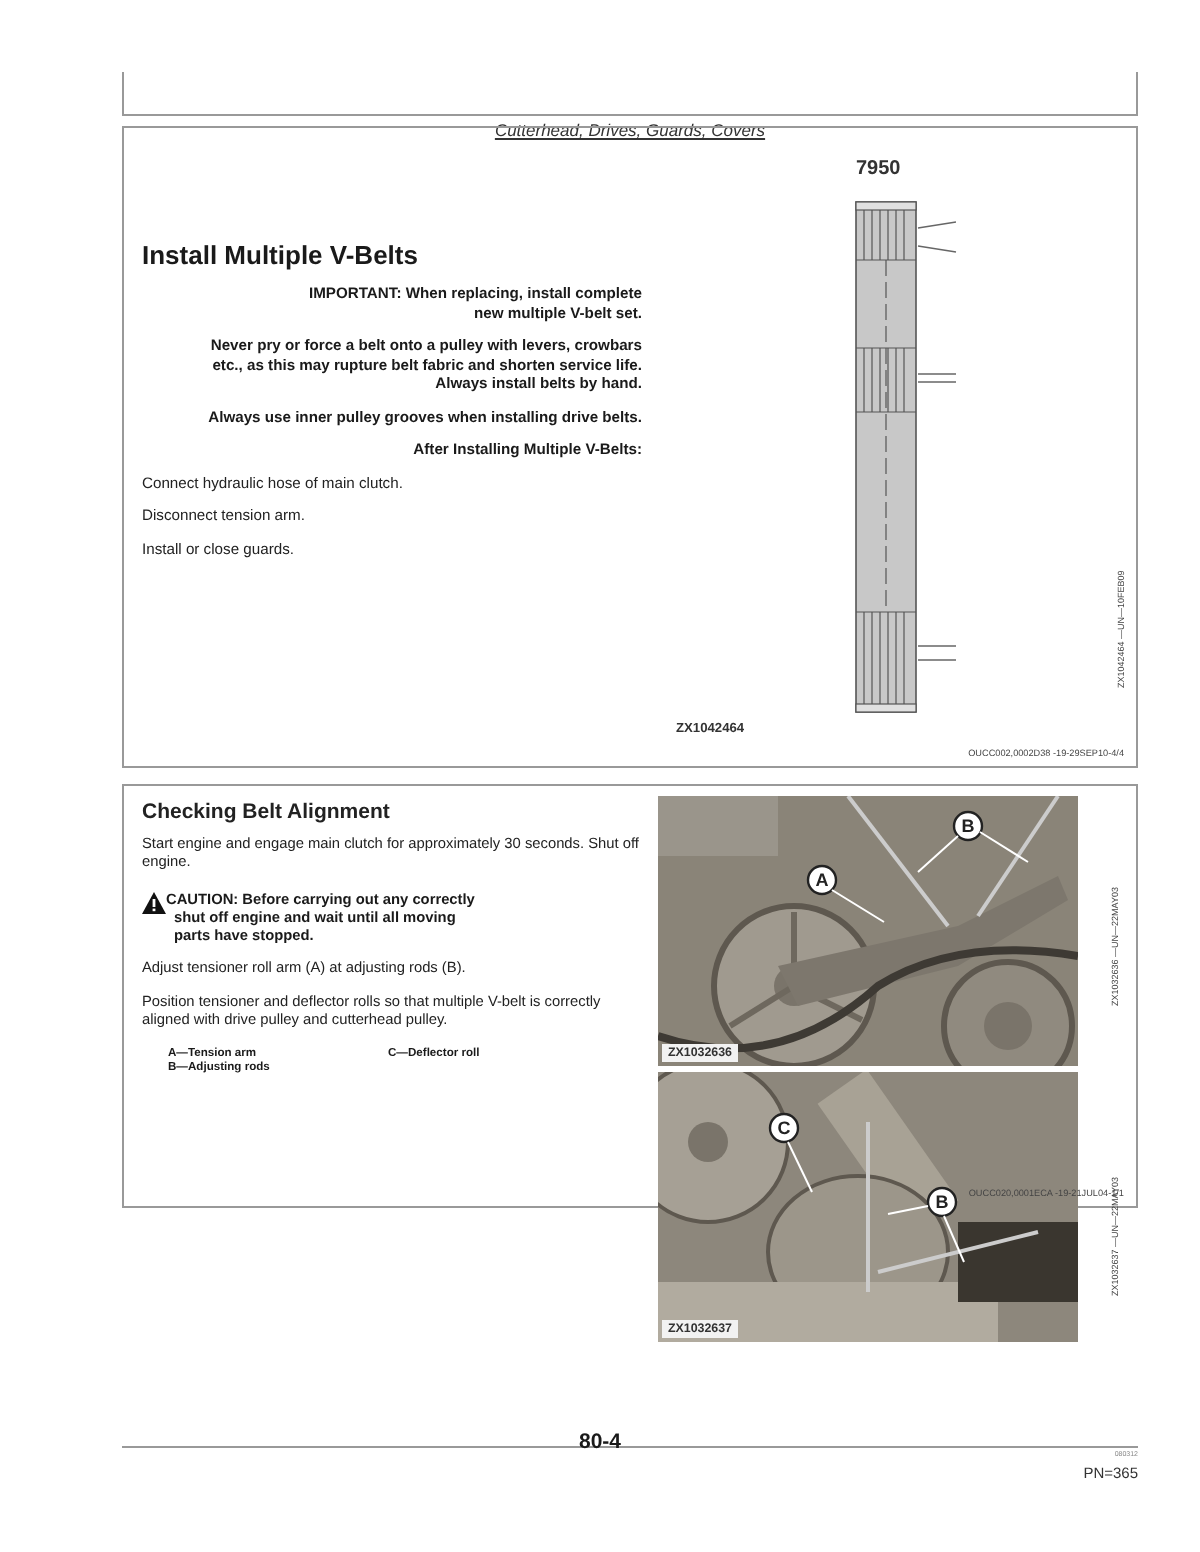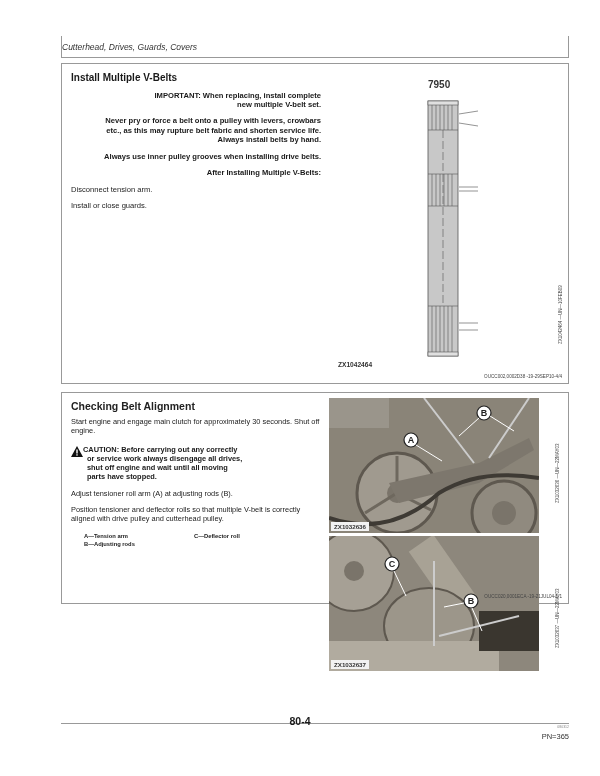--- a/index.html
+++ b/index.html
@@ -4,33 +4,33 @@
   <style>
     * { box-sizing: border-box; margin: 0; padding: 0; }
     html, body { width: 600px; height: 776px; background: #ffffff; overflow: hidden; }
     body { position: relative; font-family: "Liberation Sans", sans-serif; color: #1a1a1a; }
 
     .header-box {
       position: absolute; left: 61px; top: 36px; width: 508px; height: 22px;
       border-left: 1px solid #999; border-right: 1px solid #999; border-bottom: 1px solid #999;
     }
     .header-title {
-      position: absolute; left: 0; right: 0; top: 6px; 
-      font-style: italic; font-size: 8.5px; color: #333;
+      position: absolute; left: 0; right: 0; top: 24px; text-align: center;
+      font-style: italic; font-size: 8.5px; color: #333; text-decoration: underline;
     }
 
     .section {
       position: absolute; left: 61px; width: 508px;
       border: 1px solid #999;
     }
     .sec1 { top: 63px; height: 321px; }
     .sec2 { top: 392px; height: 212px; }
 
     .s1-text { position: absolute; left: 9px; top: 8px; width: 250px; font-size: 7.6px; line-height: 1.25; }
-    .h-small { font-weight: bold; font-size: 10px; }
+    .h-small { font-weight: bold; font-size: 13px; margin-top: 48px; }
     .p-bold { font-weight: bold; text-align: right; }
     .important { margin-top: 6px; }
     .important .lead { display: block; }
     .indent { padding-left: 21px; }
     .block { margin-top: 7px; }
     .plain { margin-top: 7px; color: #222; }
 
     .belt-figure { position: absolute; left: 269px; top: 10px; width: 235px; height: 300px; }
     .fig-label-7950 { position: absolute; left: 97px; top: 5px; font-weight: bold; font-size: 10px; color: #333; }
     .belt-svg { position: absolute; left: 0; top: 0; }
@@ -75,20 +75,21 @@
 <div class="section sec1">
   <div class="s1-text">
     <div class="h-small">Install Multiple V-Belts</div>
     <div class="important p-bold">
       <span class="lead">IMPORTANT: When replacing, install complete</span>
       <span class="lead indent">new multiple V-belt set.</span>
     </div>
     <div class="block p-bold indent">Never pry or force a belt onto a pulley with levers, crowbars etc., as this may rupture belt fabric and shorten service life. Always install belts by hand.</div>
     <div class="block p-bold indent">Always use inner pulley grooves when installing drive belts.</div>
     <div class="block p-bold">After Installing Multiple V-Belts:</div>
+    <div class="plain">Connect hydraulic hose of main clutch.</div>
     <div class="plain">Disconnect tension arm.</div>
     <div class="plain">Install or close guards.</div>
   </div>
 
   <div class="belt-figure">
     <div class="fig-label-7950">7950</div>
     <svg class="belt-svg" width="235" height="300">
       <g>
         <rect x="97" y="27" width="30" height="255" fill="#c8c8c8" stroke="#555" stroke-width="0.8"></rect>
         <rect x="97" y="27" width="30" height="4" fill="#e0e0e0" stroke="#555" stroke-width="0.6"></rect>
@@ -139,21 +140,20 @@
   <div class="s2-text">
     <div class="h-section">Checking Belt Alignment</div>
     <div class="plain" style="margin-top:4px;">Start engine and engage main clutch for approximately 30 seconds. Shut off engine.</div>
     <div class="caution">
       <svg class="caution-icon" width="12" height="11">
         <polygon points="6,0 12,11 0,11" fill="#111"></polygon>
         <rect x="5.3" y="3.5" width="1.4" height="4" fill="#fff"></rect>
         <rect x="5.3" y="8.3" width="1.4" height="1.3" fill="#fff"></rect>
       </svg>
       <span class="c-line">CAUTION: Before carrying out any correctly</span>
-      <span class="c-ind">or service work always disengage all drives,</span>
       <span class="c-ind">shut off engine and wait until all moving</span>
       <span class="c-ind">parts have stopped.</span>
     </div>
     <div class="plain">Adjust tensioner roll arm (A) at adjusting rods (B).</div>
     <div class="plain">Position tensioner and deflector rolls so that multiple V-belt is correctly aligned with drive pulley and cutterhead pulley.</div>
     <div class="legend">
       <div class="col">
         <div>A—Tension arm</div>
         <div>B—Adjusting rods</div>
       </div>

